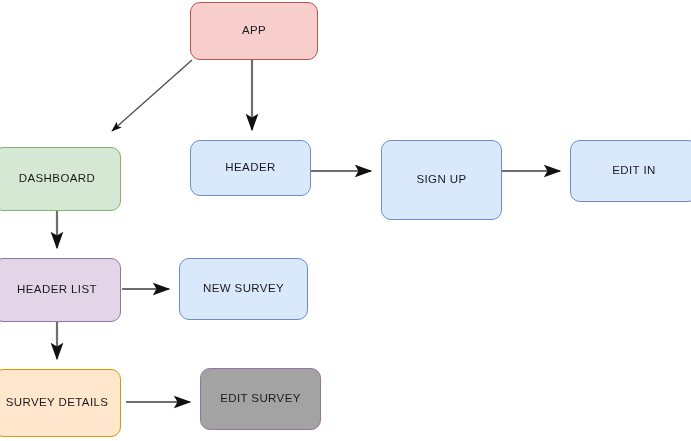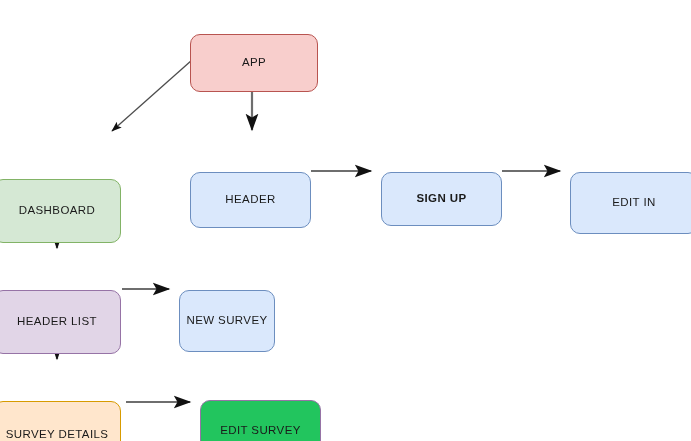--- a/index.html
+++ b/index.html
@@ -20,21 +20,20 @@
   .node {
     position: absolute;
     box-sizing: border-box;
     border-radius: 10px;
     border-width: 1.4px;
     border-style: solid;
     display: flex;
     align-items: center;
     justify-content: center;
     text-align: center;
-    margin-top: 32px;
   }
   .node .node-label {
     font-family: "Liberation Sans", sans-serif;
     font-size: 11.5px;
     letter-spacing: 0.4px;
     color: #1a1a1a;
     line-height: 1.2;
     white-space: nowrap;
   }
   
@@ -88,37 +87,37 @@
   </div>
 
   <div class="node clip-left" style="left:-7px; top:147px; width:128px; height:64px; background:#d5e8d4; border-color:#82b366;">
     <span class="node-label">DASHBOARD</span>
   </div>
 
   <div class="node" style="left:190px; top:140px; width:121px; height:56px; background:#dae8fc; border-color:#6c8ebf;">
     <span class="node-label">HEADER</span>
   </div>
 
-  <div class="node" style="left:381px; top:140px; width:121px; height:54px; background:#dae8fc; border-color:#6c8ebf;font-weight:bold;">
+  <div class="node" style="left:381px; top:140px; width:121px; height:80px; background:#dae8fc; border-color:#6c8ebf;">
     <span class="node-label">SIGN UP</span>
   </div>
 
   <div class="node" style="left:570px; top:140px; width:128px; height:62px; background:#dae8fc; border-color:#6c8ebf;">
     <span class="node-label">EDIT IN</span>
   </div>
 
   <div class="node clip-left" style="left:-7px; top:258px; width:128px; height:64px; background:#e1d5e7; border-color:#9673a6;">
     <span class="node-label">HEADER LIST</span>
   </div>
 
-  <div class="node" style="left:179px; top:258px; width:96px; height:62px; background:#dae8fc; border-color:#6c8ebf;">
+  <div class="node" style="left:179px; top:258px; width:129px; height:62px; background:#dae8fc; border-color:#6c8ebf;">
     <span class="node-label">NEW SURVEY</span>
   </div>
 
   <div class="node clip-left" style="left:-7px; top:369px; width:128px; height:68px; background:#ffe6cc; border-color:#d79b00;">
     <span class="node-label">SURVEY DETAILS</span>
   </div>
 
-  <div class="node" style="left:200px; top:368px; width:121px; height:62px; background:#22c55e; border-color:#9673a6;">
+  <div class="node" style="left:200px; top:368px; width:121px; height:62px; background:#a3a3a3; border-color:#9673a6;">
     <span class="node-label">EDIT SURVEY</span>
   </div>
 
 </div>
 
 </body></html>

